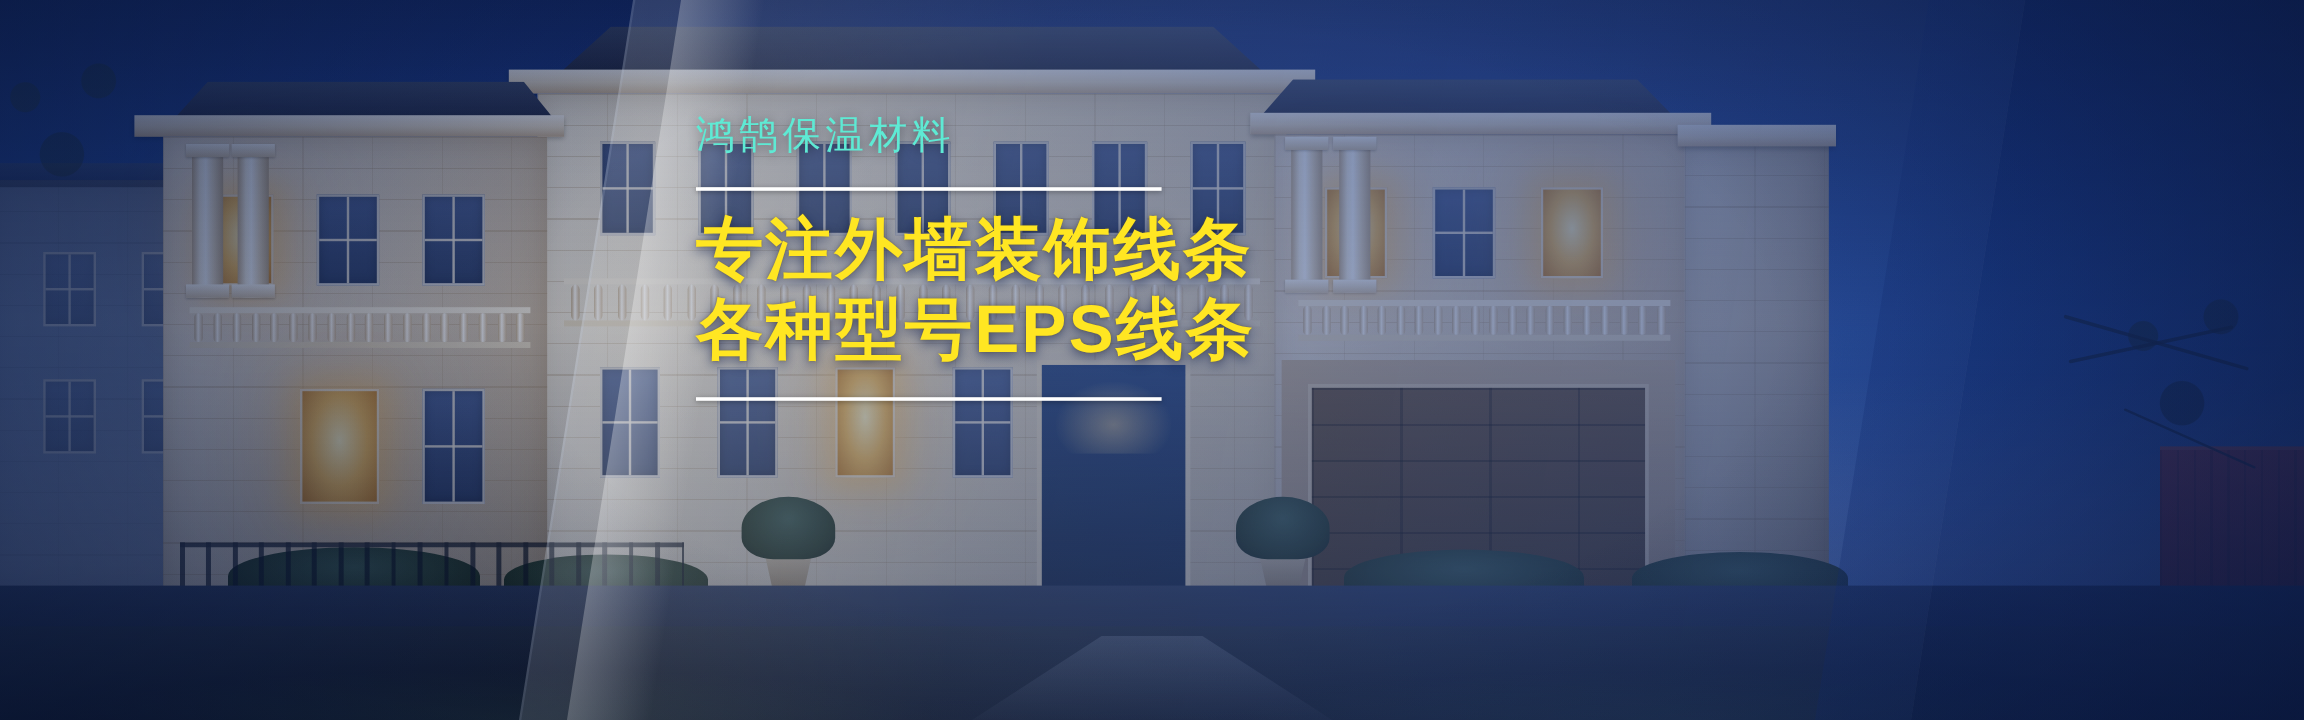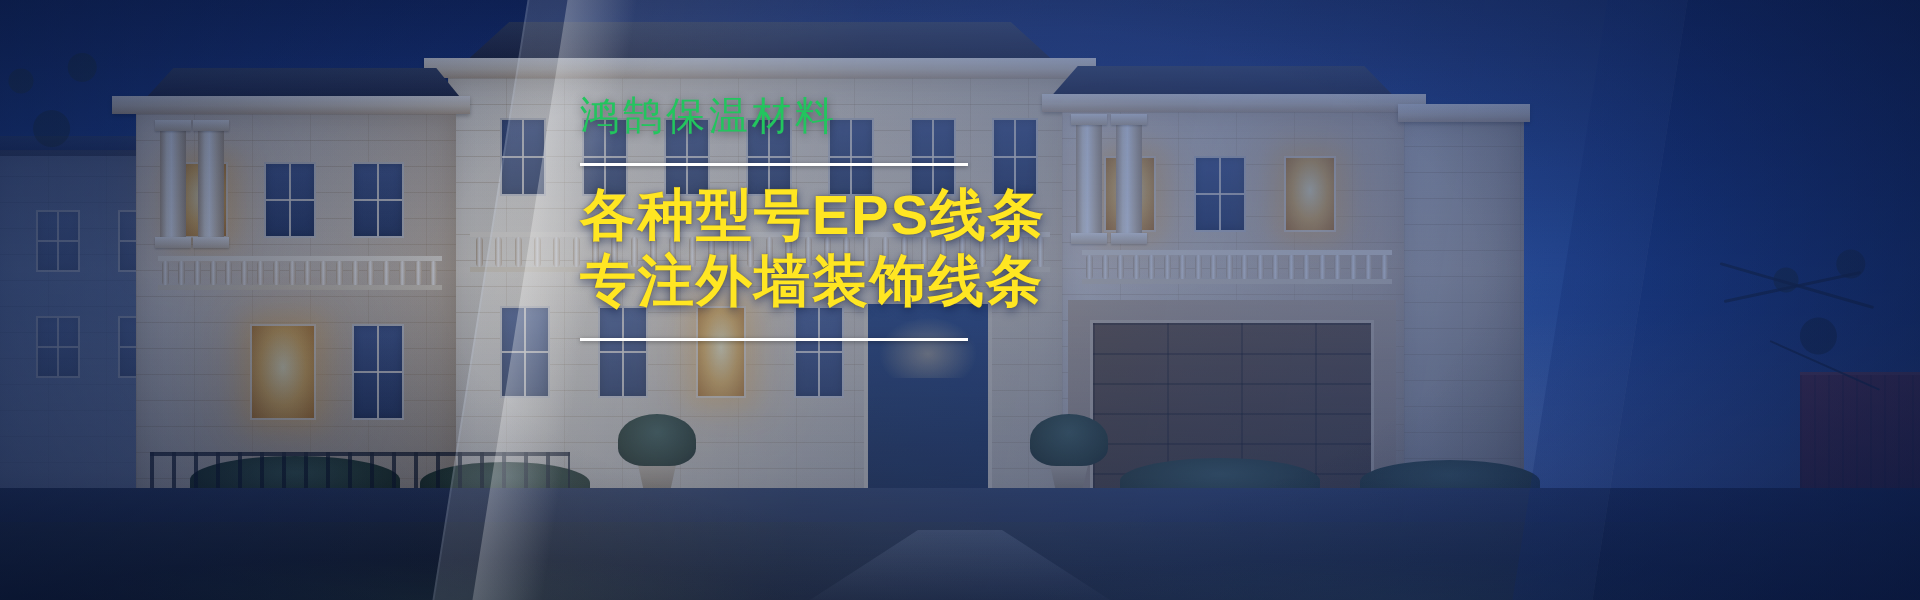--- a/index.html
+++ b/index.html
@@ -210,23 +210,23 @@
     background:radial-gradient(ellipse 1150px 560px at 50% 46%, rgba(0,0,0,0) 45%, rgba(4,12,34,.50) 100%);
   }
 
   
   .copy {
     position:absolute; left:580px; top:96px;
     width:740px;
     z-index:40;
   }
   .brand {
-    font-size:39px;
+    font-size:32px;
     letter-spacing:4px;
-    color:#22c55e;
+    color:#5eead4;
     font-weight:400;
     text-shadow:0 2px 10px rgba(0,0,0,.45);
     line-height:1;
   }
   .rule {
     height:3px; width:388px;
     background:#ffffff;
     margin:28px 0 0 0;
     box-shadow:0 1px 4px rgba(0,0,0,.35);
   }
@@ -499,21 +499,21 @@
   <div class="beam-3"></div>
   <div class="vignette"></div>
 
   <div class="copy">
 
     <div class="brand">鸿鹄保温材料</div>
 
     <div class="rule"></div>
 
     <div class="headline">
+      <div>专注外墙装饰线条</div>
       <div>各种型号EPS线条</div>
-      <div>专注外墙装饰线条</div>
     </div>
 
     <div class="rule rule-lower"></div>
 
   </div>
 
 </div>
 
 </body></html>

